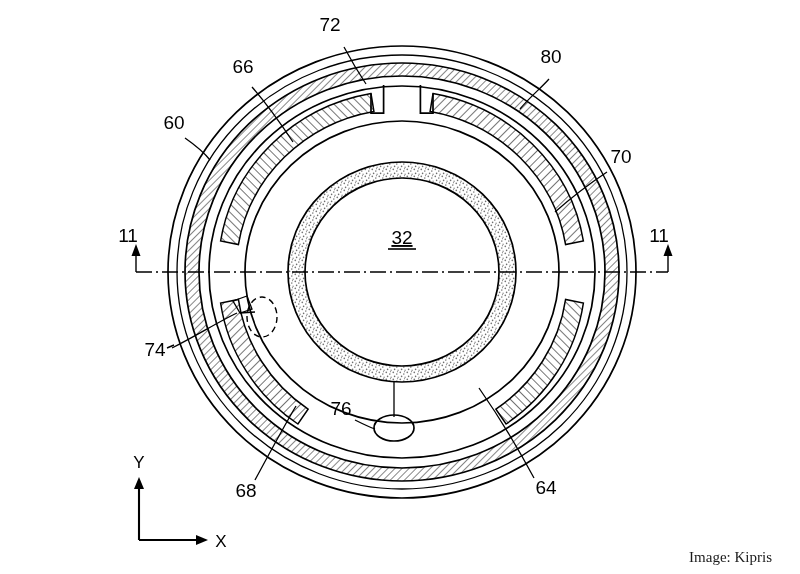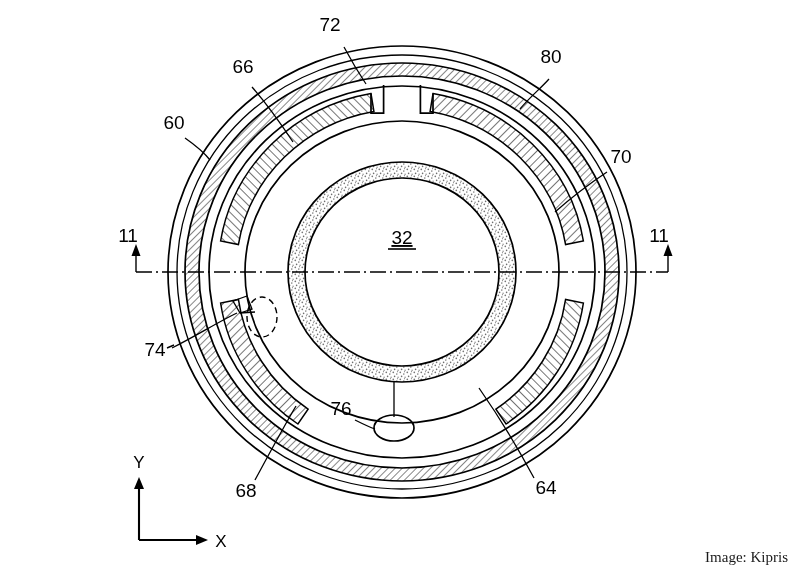--- a/index.html
+++ b/index.html
@@ -36,21 +36,21 @@
     fill: #000000;
   }
   .center-label {
     font-family: "Liberation Sans", sans-serif;
     font-size: 19px;
     fill: #000000;
     text-decoration: underline;
   }
   .credit-text {
     position: absolute;
-    right: 12px;
+    right: 28px;
     bottom: 8px;
     font-family: "Liberation Serif", serif;
     font-size: 15px;
     color: #1a1a1a;
     white-space: nowrap;
   }
   .outline {
     fill: none;
     stroke: #000000;
     stroke-width: 1.7;

